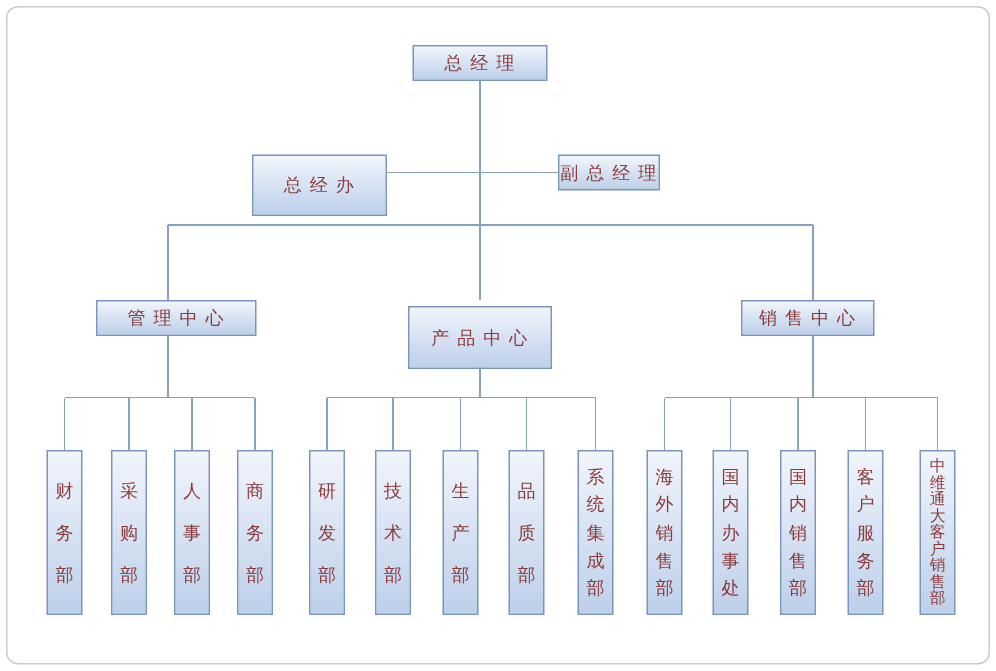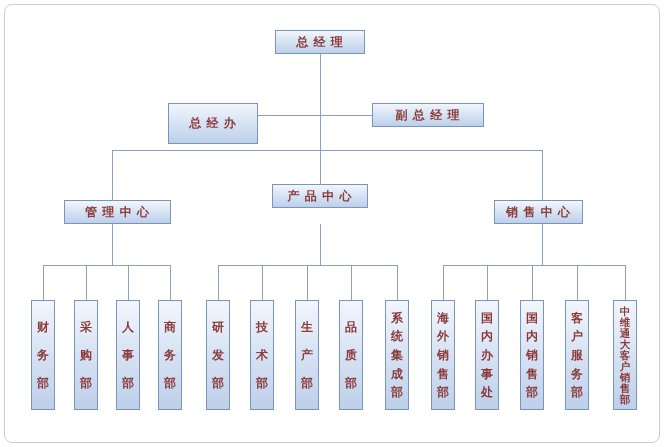--- a/index.html
+++ b/index.html
@@ -18,21 +18,21 @@
     background:#ffffff;
   }
   svg.connectors{
     position:absolute;left:0;top:0;z-index:1;
   }
   .node{
     position:absolute;z-index:2;
     border:1px solid #7a94bc;
     background:linear-gradient(180deg,#f2f6fc 0%,#d9e4f4 45%,#bdd0ea 100%);
     color:#8b3a3a;
-    font-weight:bold;
+    font-weight:normal;
     font-size:12px;
     display:flex;
     align-items:center;
     justify-content:center;
   }
   .h-node{white-space:nowrap;letter-spacing:1px}
   .v-node{
     flex-direction:column;
     justify-content:space-evenly;
     padding:4px 0;
@@ -72,24 +72,24 @@
     M487 265 L487 300
     M532 265 L532 300
     M577 265 L577 300
     M625 265 L625 300
   "></path>
 </svg>
 
 <div class="node h-node" style="left:275px;top:30px;width:90px;height:24px">总 经 理</div>
 
 <div class="node h-node" style="left:168px;top:103px;width:90px;height:41px">总 经 办</div>
-<div class="node h-node" style="left:372px;top:103px;width:112px;height:24px">副 总 经 理</div>
+<div class="node h-node" style="left:372px;top:103px;width:68px;height:24px">副 总 经 理</div>
 
 <div class="node h-node" style="left:64px;top:200px;width:107px;height:24px">管 理 中 心</div>
-<div class="node h-node" style="left:272px;top:184px;width:96px;height:24px">产 品 中 心</div>
+<div class="node h-node" style="left:272px;top:204px;width:96px;height:42px">产 品 中 心</div>
 <div class="node h-node" style="left:494px;top:200px;width:89px;height:24px">销 售 中 心</div>
 
 <div class="node v-node" style="left:31px;top:300px;width:24px;height:110px">
     <span>财</span>
     <span>务</span>
     <span>部</span>
   </div>
 <div class="node v-node" style="left:74px;top:300px;width:24px;height:110px">
     <span>采</span>
     <span>购</span>

